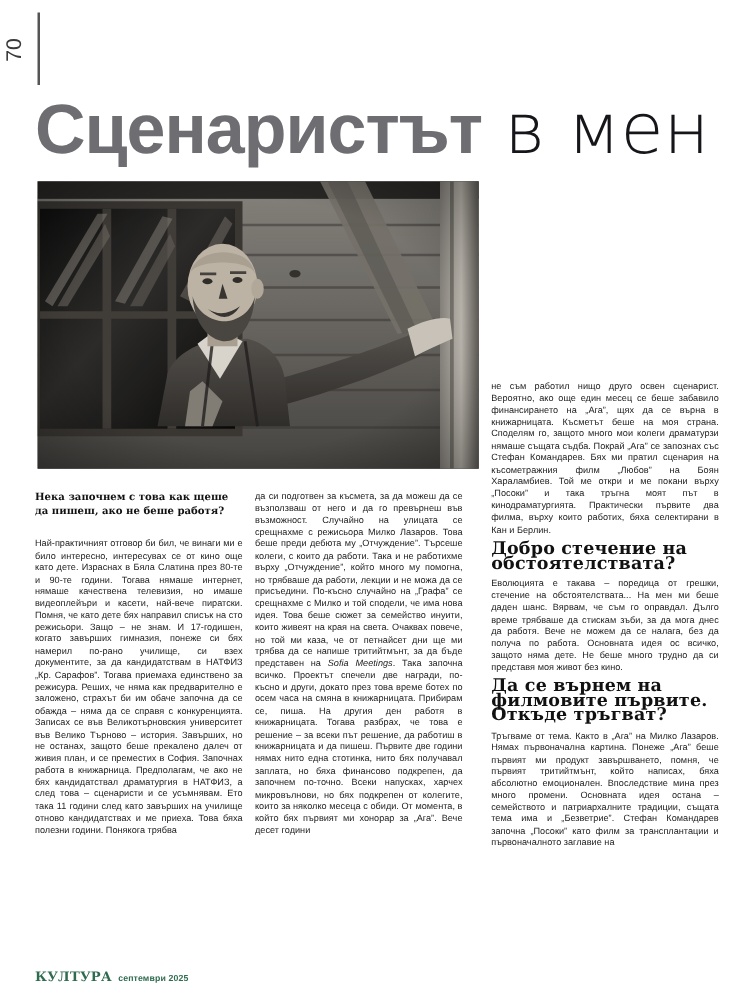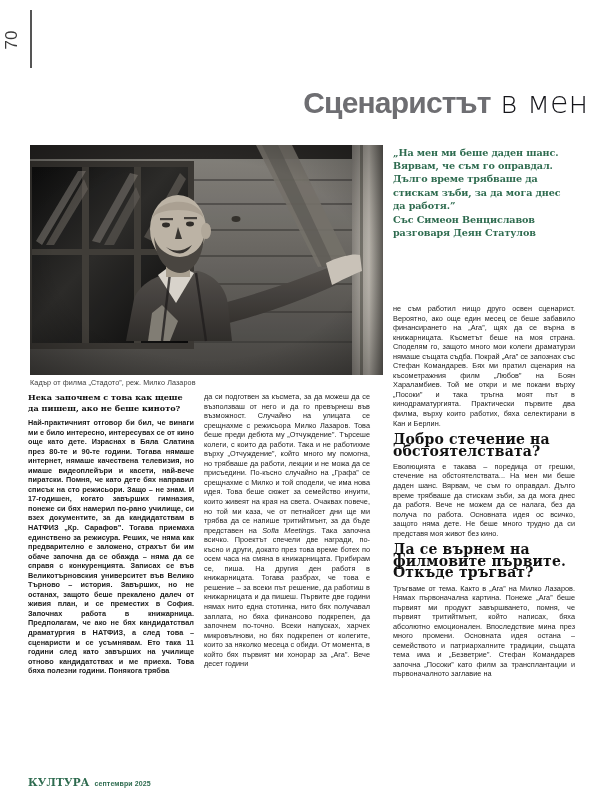--- a/index.html
+++ b/index.html
@@ -41,24 +41,23 @@
     background: #555;
   }
 
   
   .headline {
     position: absolute;
     left: 28px; top: 78px;
     width: 560px;
     white-space: nowrap;
     font-family: "Liberation Sans", sans-serif;
-    font-size: 30px;
+    font-size: 56px;
     line-height: 50px;
     letter-spacing: -0.8px;
-    text-align: right;
   }
   .headline .h-bold {
     font-weight: 700;
     color: #6e6e72;
   }
   .headline .h-light {
     font-weight: 300;
     color: #15151a;
     font-family: "DejaVu Sans", sans-serif;
     letter-spacing: 0px;
@@ -105,21 +104,21 @@
     width: 164px;
     font-family: "Liberation Sans", sans-serif;
     font-size: 7.3px;
     line-height: 9.55px;
     color: #1c1c1c;
     text-align: justify;
     letter-spacing: 0.02px;
   }
   .col p { margin: 0 0 0 0; text-indent: 0; }
 
-  #col-left  { left: 28px;  top: 418px; width: 166px; font-weight: bold; }
+  #col-left  { left: 28px;  top: 430px; width: 166px; }
   #col-mid   { left: 204px; top: 392px; width: 166px; }
   #col-right { left: 393px; top: 256px; width: 182px; margin-top: 48px; }
 
   .lead {
     position: absolute;
     left: 28px; top: 392px;
     width: 166px;
     font-family: "DejaVu Serif", serif;
     font-size: 8.1px;
     font-weight: 700;
@@ -272,28 +271,23 @@
 
       <rect x="0" y="0" width="353" height="230" fill="#000" opacity="0.06"></rect>
       <radialGradient id="vig" cx="50%" cy="50%" r="72%">
         <stop offset="60%" stop-color="#000" stop-opacity="0"></stop>
         <stop offset="100%" stop-color="#000" stop-opacity="0.35"></stop>
       </radialGradient>
       <rect x="0" y="0" width="353" height="230" fill="url(#vig)"></rect>
     </svg>
   </div>
 
-  <div class="photo-caption">Кадър от филма „Стадото”, реж. Милко Лазаров</div>
-
-  <div class="pullquote">
-    <span>„На мен ми беше даден шанс. Вярвам, че съм го оправдал. Дълго време трябваше да стискам зъби, за да мога днес да работя.”</span>
-    <span class="pq-credit">Със Симеон Венциславов разговаря Деян Статулов</span>
-  </div>
-
-  <div class="lead">Нека започнем с това как щеше да пишеш, ако не беше киното?</div>
+
+
+  <div class="lead">Нека започнем с това как щеше да пишеш, ако не беше работя?</div>
 
   <div class="col" id="col-left">
     <p class="body-block">Най-практичният отговор би бил, че винаги ми е било интересно, интересувах се от кино още като дете. Израснах в Бяла Слатина през 80-те и 90-те години. Тогава нямаше интернет, нямаше качествена телевизия, но имаше видеоплейъри и касети, най-вече пиратски. Помня, че като дете бях направил списък на сто режисьори. Защо – не знам. И 17-годишен, когато завърших гимназия, понеже си бях намерил по-рано училище, си взех документите, за да кандидатствам в НАТФИЗ „Кр. Сарафов”. Тогава приемаха единствено за режисура. Реших, че няма как предварително е заложено, страхът би им обаче започна да се обажда – няма да се справя с конкуренцията. Записах се във Великотърновския университет във Велико Търново – история. Завърших, но не останах, защото беше прекалено далеч от живия план, и се преместих в София. Започнах работа в книжарница. Предполагам, че ако не бях кандидатствал драматургия в НАТФИЗ, а след това – сценаристи и се усъмнявам. Ето така 11 години след като завърших на училище отново кандидатствах и ме приеха. Това бяха полезни години. Понякога трябва</p>
   </div>
 
   <div class="col" id="col-mid">
     <p class="body-block">да си подготвен за късмета, за да можеш да се възползваш от него и да го превърнеш във възможност. Случайно на улицата се срещнахме с режисьора Милко Лазаров. Това беше преди дебюта му „Отчуждение”. Търсеше колеги, с които да работи. Така и не работихме върху „Отчуждение”, който много му помогна, но трябваше да работи, лекции и не можа да се присъедини. По-късно случайно на „Графа” се срещнахме с Милко и той сподели, че има нова идея. Това беше сюжет за семейство инуити, които живеят на края на света. Очаквах повече, но той ми каза, че от петнайсет дни ще ми трябва да се напише тритийтмънт, за да бъде представен на <em>Sofia Meetings</em>. Така започна всичко. Проектът спечели две награди, по-късно и други, докато през това време ботех по осем часа на смяна в книжарницата. Прибирам се, пиша. На другия ден работя в книжарницата. Тогава разбрах, че това е решение – за всеки път решение, да работиш в книжарницата и да пишеш. Първите две години нямах нито една стотинка, нито бях получавал заплата, но бяха финансово подкрепен, да започнем по-точно. Всеки напусках, харчех микровълнови, но бях подкрепен от колегите, които за няколко месеца с обиди. От момента, в който бях първият ми хонорар за „Ага”. Вече десет години</p>
   </div>
 
   <div class="col" id="col-right">

